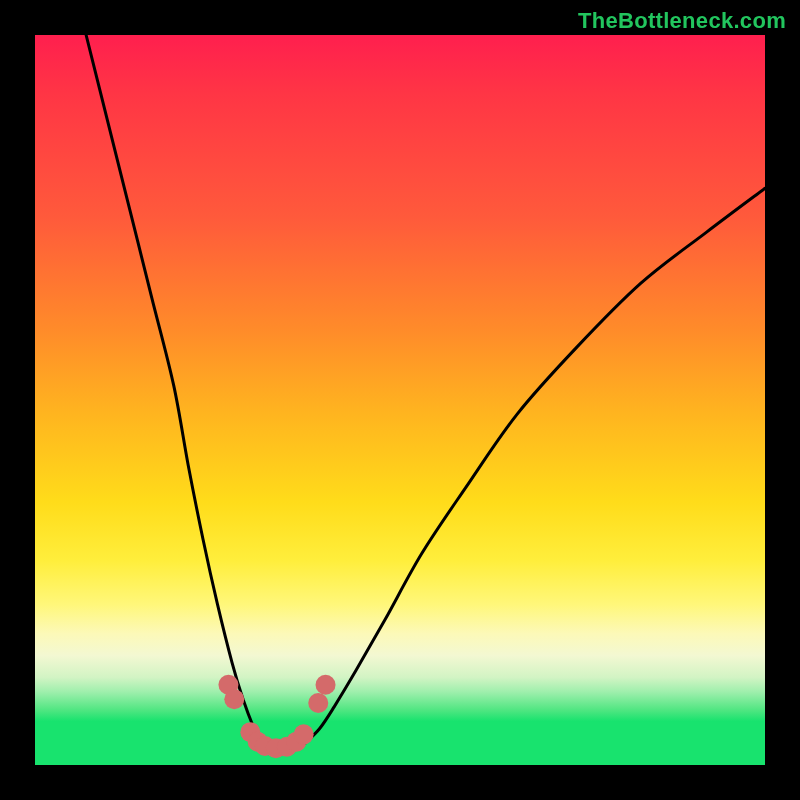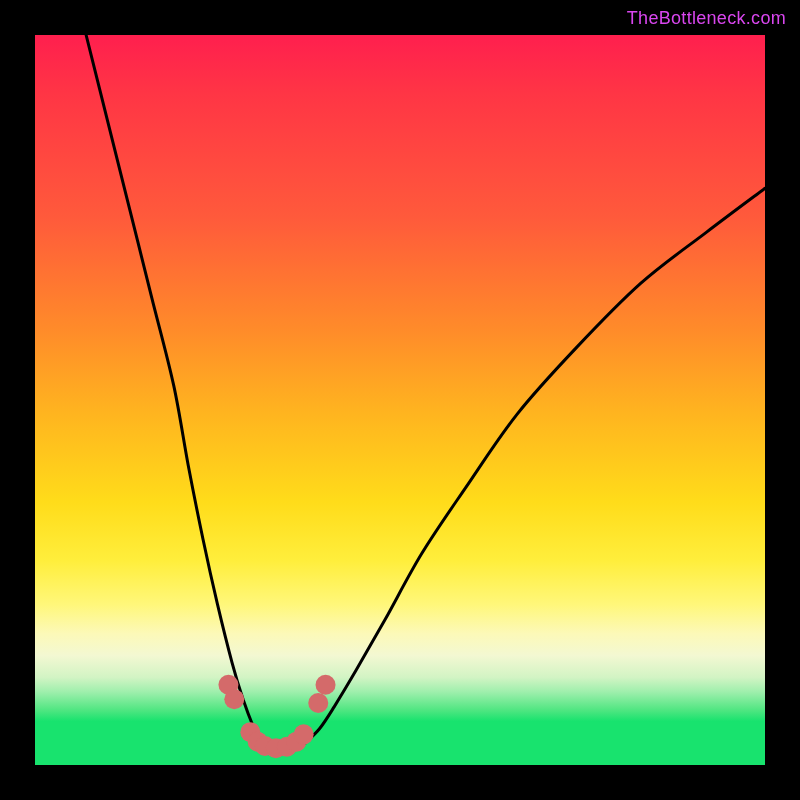--- a/index.html
+++ b/index.html
@@ -40,23 +40,23 @@
       #4fe681 92.5%,
       #18e36e 94%,
       #18e36e 100%
     );
     overflow: hidden;
   }
   .watermark {
     position: absolute;
     top: 8px;
     right: 14px;
-    color: #d946ef;
-    font-size: 18px;
-    font-weight: 400;
+    color: #22c55e;
+    font-size: 22px;
+    font-weight: 700;
     letter-spacing: 0.3px;
     user-select: none;
   }
   svg.curves {
     position: absolute;
     left: 0;
     top: 0;
     width: 730px;
     height: 730px;
   }

